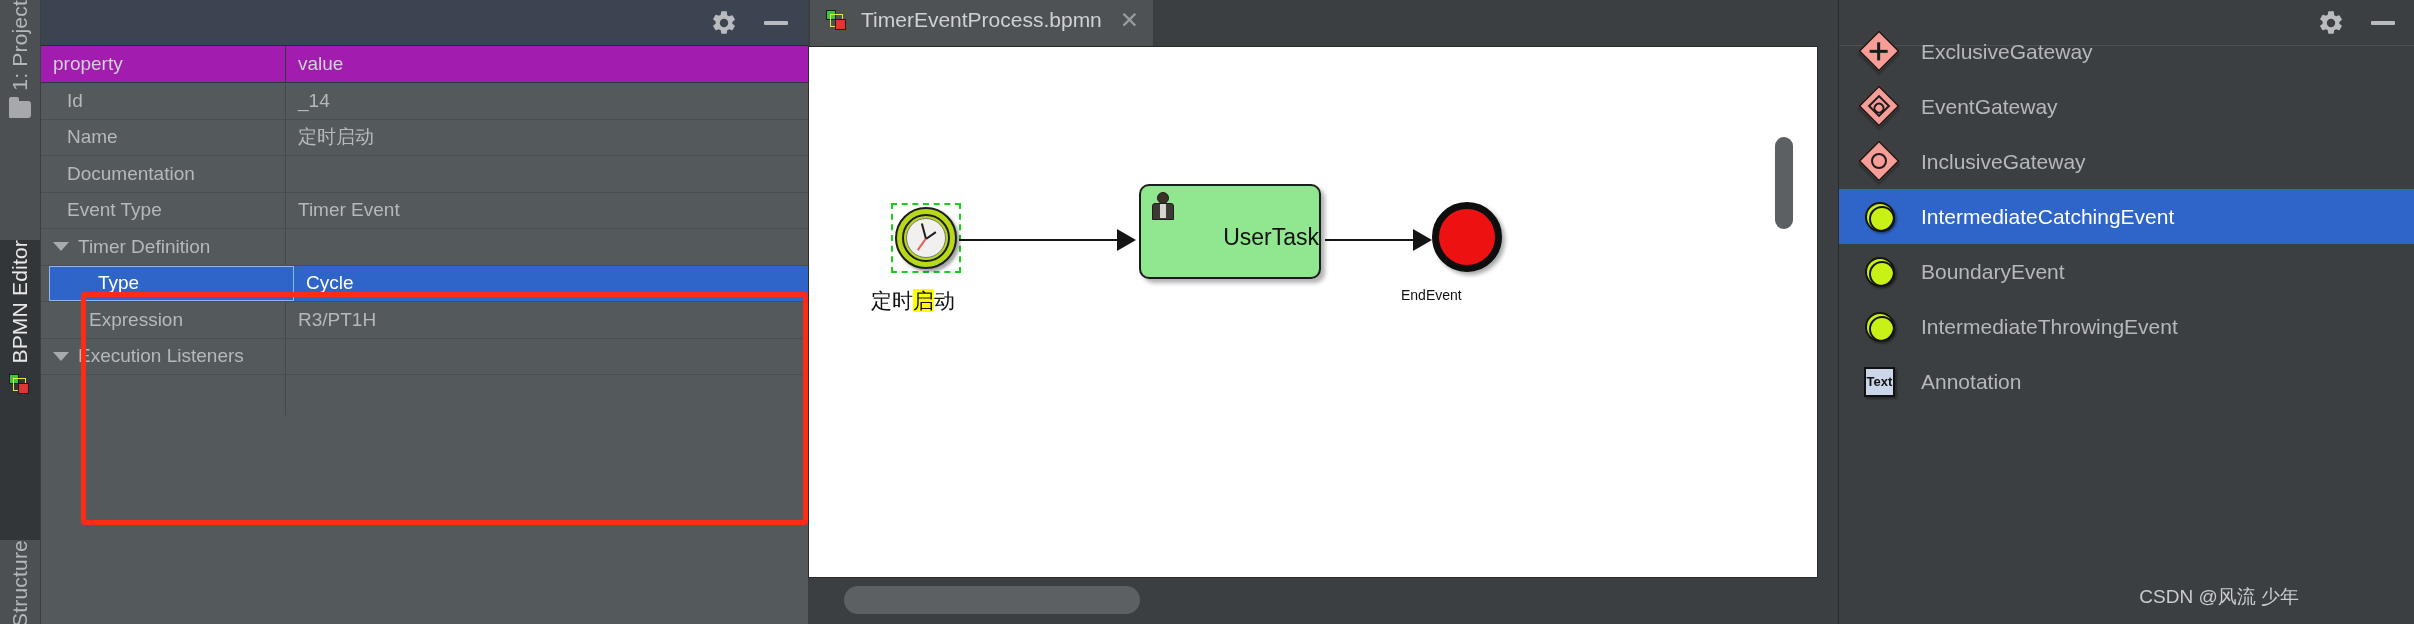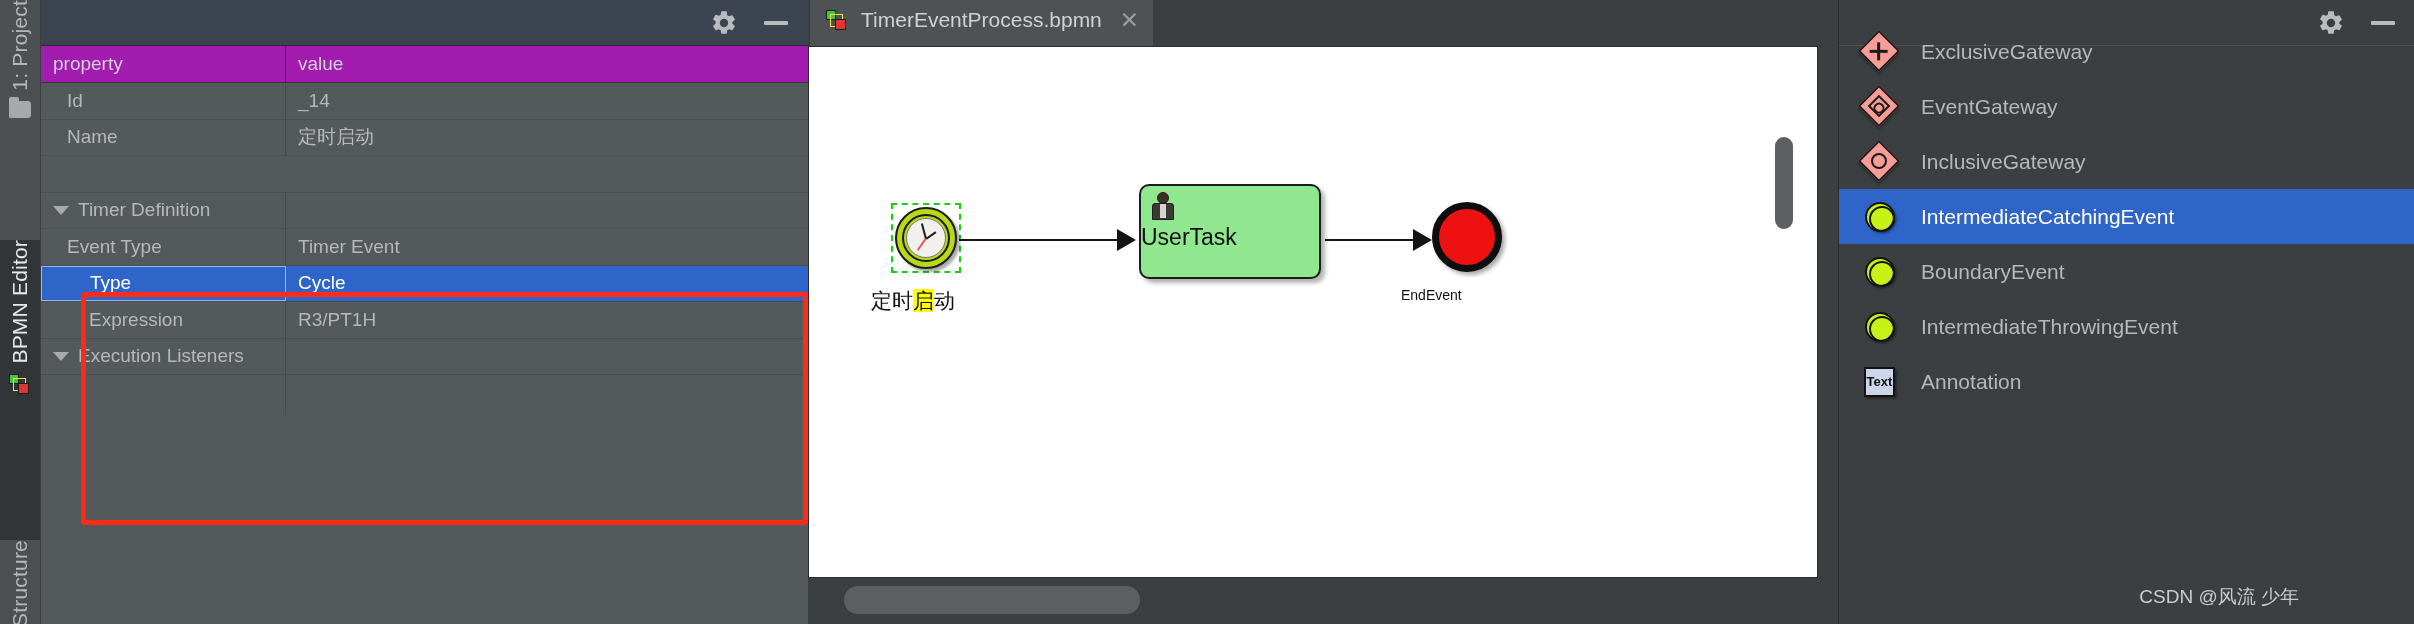--- a/index.html
+++ b/index.html
@@ -130,20 +130,21 @@
     border-top: 9px solid #a8aaad;
     flex: none;
   }
 
   .prow.selected { background: transparent; }
   .prow.selected .pcell-prop {
     background: #2f65c8;
     color: #ffffff;
     border: 1px solid #8fb6f0;
     border-right: 1px solid #8fb6f0;
+    margin-left: 8px;
   }
   .prow.selected .pcell-val {
     background: #2f65c8; color: #ffffff;
   }
   .prow.empty { border-bottom: none; }
 
   #redbox {
     position: absolute;
     left: 40px; top: 292px;
     width: 727px; height: 233px;
@@ -243,21 +244,21 @@
 
   #user-task {
     left: 330px; top: 137px; width: 182px; height: 95px;
     background: #90e78f;
     border: 2px solid #1c1c1c;
     border-radius: 10px;
     box-shadow: 4px 4px 4px rgba(0,0,0,0.3);
   }
   #task-label {
     position: absolute; left: 0; right: 0; top: 38px;
-    text-align: left; font-size: 23px; color: #111;
+    text-align: right; font-size: 23px; color: #111;
   }
   .person-icon {
     position: absolute; left: 10px; top: 6px; width: 24px; height: 28px;
   }
   .person-icon .head {
     position: absolute; left: 6px; top: 0; width: 12px; height: 12px;
     border-radius: 50%; background: #3b3227; border: 1px solid #241d15;
   }
   .person-icon .body {
     position: absolute; left: 1px; top: 11px; width: 22px; height: 17px;
@@ -413,32 +414,33 @@
 
       <div class="prow">
         <div class="pcell-prop indent1">Id</div>
         <div class="pcell-val">_14</div>
       </div>
       <div class="prow">
         <div class="pcell-prop indent1">Name</div>
         <div class="pcell-val">定时启动</div>
       </div>
       <div class="prow">
+        <div class="pcell-prop indent1">Documentation</div>
         <div class="pcell-val"></div>
+      </div>
+      <div class="prow">
+        <div class="pcell-prop indent1">Event Type</div>
+        <div class="pcell-val">Timer Event</div>
       </div>
       <div class="prow">
         <div class="pcell-prop" style="padding-left:12px;">
           <span class="tri"></span>
           <span>Timer Definition</span>
         </div>
         <div class="pcell-val"></div>
-      </div>
-      <div class="prow">
-        <div class="pcell-prop indent1">Event Type</div>
-        <div class="pcell-val">Timer Event</div>
       </div>
       <div class="prow selected">
         <div class="pcell-prop indent2">Type</div>
         <div class="pcell-val">Cycle</div>
       </div>
       <div class="prow">
         <div class="pcell-prop indent2">Expression</div>
         <div class="pcell-val">R3/PT1H</div>
       </div>
       <div class="prow">

